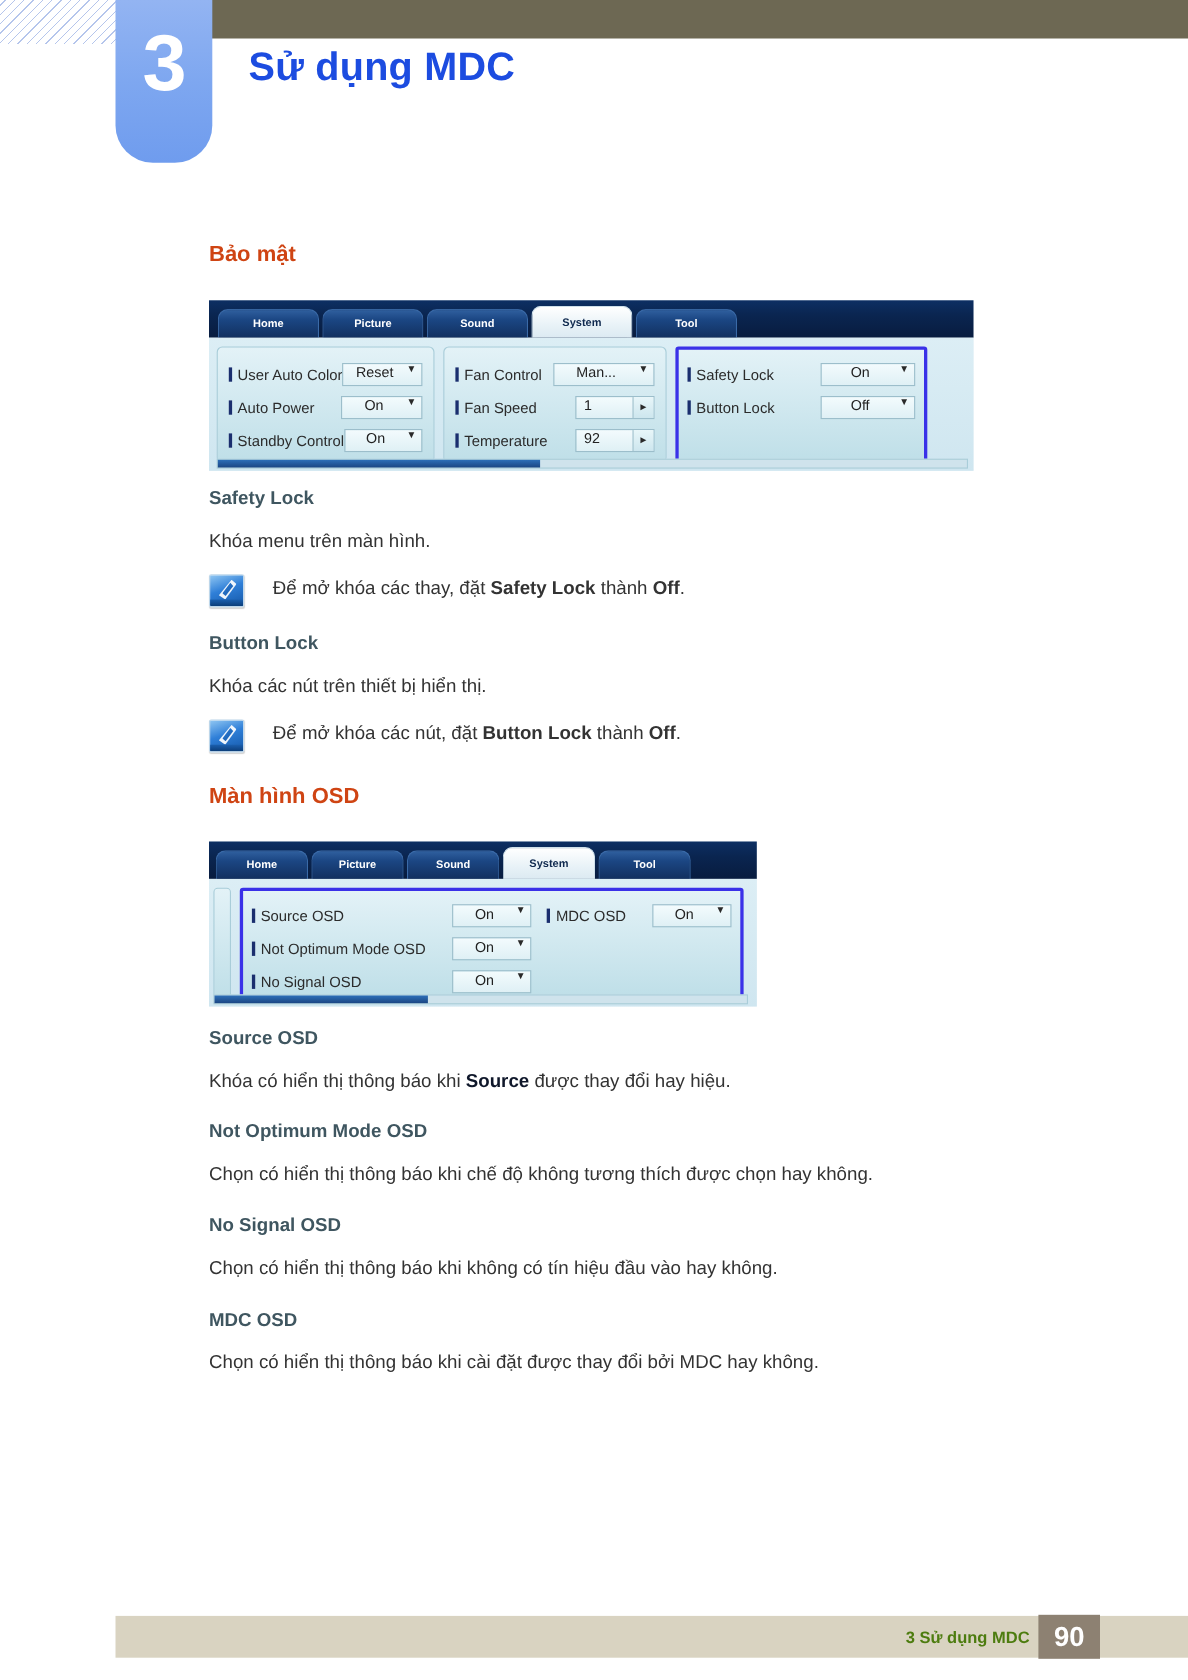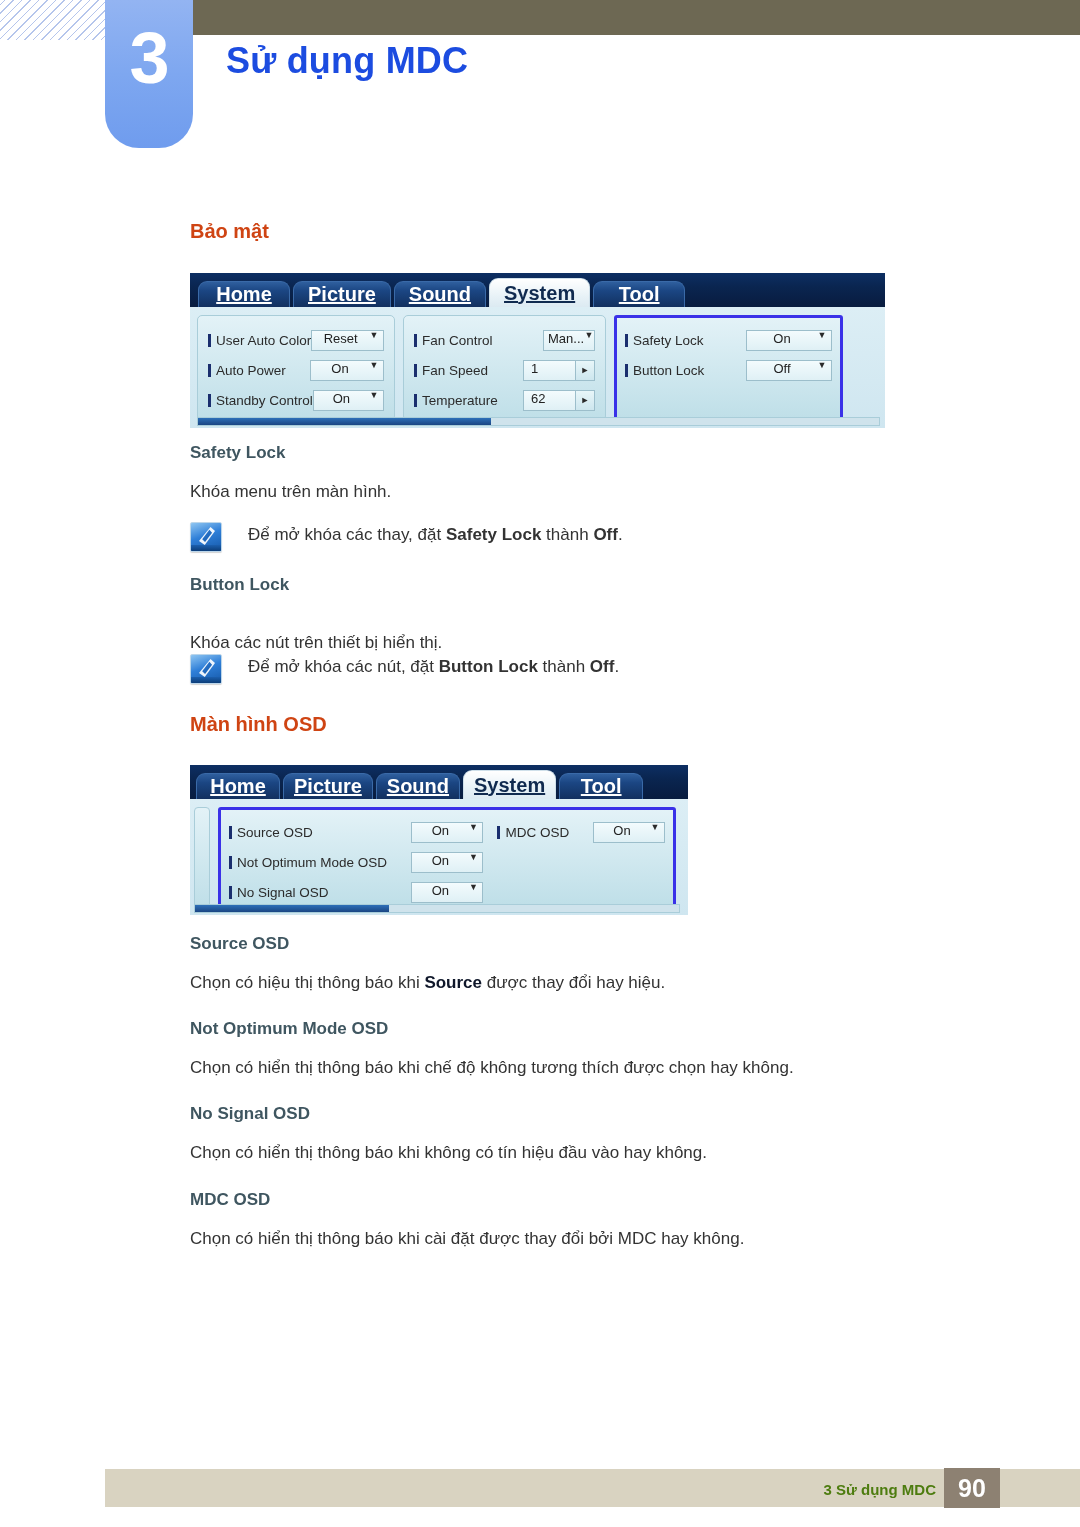--- a/index.html
+++ b/index.html
@@ -120,29 +120,28 @@
     align-items: flex-end;
     padding-left: 8px;
   }
   .mdc-tab {
     height: 26px;
     min-width: 92px;
     margin-right: 3px;
     padding: 0 14px;
     box-sizing: border-box;
     display: flex; align-items: center; justify-content: center;
-    font-size: 20px; font-weight: bold;
+    font-size: 10px; font-weight: bold;
     color: #ffffff;
     background: linear-gradient(180deg,#2f5f9e 0%, #1b4683 35%, #12305f 100%);
     border-top-left-radius: 9px;
     border-top-right-radius: 9px;
     border: 1px solid #3a6aa8;
     border-bottom: none;
     white-space: nowrap;
-    text-decoration: underline;
   }
   .mdc-tab.active {
     color: #102a4f;
     background: linear-gradient(180deg,#ffffff 0%, #e8f2f7 60%, #dceaf2 100%);
     border-color: #cfe0ea;
     height: 29px;
   }
   .mdc-body {
     position: relative;
     background: linear-gradient(180deg,#dceef5 0%, #cfe6f0 100%);
@@ -305,42 +304,42 @@
         </span>
       </div>
     </div>
 
     <div class="mdc-group" style="width:203px;">
       <div class="mdc-row">
         <span class="mdc-label">
             <i class="bar"></i>
             <span>Fan Control</span>
           </span>
-        <span class="mdc-field" style="width:52px;">
+        <span class="mdc-field" style="width:92px;">
           <span class="val">Man...</span>
           <span class="caret">▼</span>
         </span>
       </div>
       <div class="mdc-row">
         <span class="mdc-label">
             <i class="bar"></i>
             <span>Fan Speed</span>
           </span>
         <span class="mdc-field spin" style="width:72px;">
           <span class="val">1</span>
           <span class="caret">►</span>
         </span>
       </div>
       <div class="mdc-row">
         <span class="mdc-label">
             <i class="bar"></i>
             <span>Temperature</span>
           </span>
         <span class="mdc-field spin" style="width:72px;">
-          <span class="val">62</span>
+          <span class="val">92</span>
           <span class="caret">►</span>
         </span>
       </div>
     </div>
 
     <div class="mdc-group highlight" style="width:229px;">
       <div class="mdc-row">
         <span class="mdc-label">
             <i class="bar"></i>
             <span>Safety Lock</span>
@@ -374,21 +373,21 @@
 <div class="note-row" style="top:522px;">
   <span class="note-icon">
     <span class="nib"></span>
       <span class="nib2"></span>
       <span class="base"></span>
   </span>
   <span class="note-text"><span>Để mở khóa các thay, đặt </span><b>Safety Lock</b><span> thành </span><b>Off</b><span>.</span></span>
 </div>
 
 <div class="h-sub" style="top:575px;">Button Lock</div>
-<div class="body-text" style="top:614px;margin-top:19px;">Khóa các nút trên thiết bị hiển thị.</div>
+<div class="body-text" style="top:614px;">Khóa các nút trên thiết bị hiển thị.</div>
 <div class="note-row" style="top:654px;">
   <span class="note-icon">
     <span class="nib"></span>
       <span class="nib2"></span>
       <span class="base"></span>
   </span>
   <span class="note-text"><span>Để mở khóa các nút, đặt </span><b>Button Lock</b><span> thành </span><b>Off</b><span>.</span></span>
 </div>
 
 <div class="h-orange" style="top:713px;">Màn hình OSD</div>
@@ -455,21 +454,21 @@
     </div>
 
   </div>
 
   <div class="mdc-scroll" style="width:484px; left:4px;">
     <div class="thumb" style="width:40%;"></div>
   </div>
 </div>
 
 <div class="h-sub" style="top:934px;">Source OSD</div>
-<div class="body-text" style="top:973px;"><span>Chọn có hiệu thị thông báo khi </span><b>Source</b><span> được thay đổi hay hiệu.</span></div>
+<div class="body-text" style="top:973px;"><span>Khóa có hiển thị thông báo khi </span><b>Source</b><span> được thay đổi hay hiệu.</span></div>
 
 <div class="h-sub" style="top:1019px;">Not Optimum Mode OSD</div>
 <div class="body-text" style="top:1058px;">Chọn có hiển thị thông báo khi chế độ không tương thích được chọn hay không.</div>
 
 <div class="h-sub" style="top:1104px;">No Signal OSD</div>
 <div class="body-text" style="top:1143px;">Chọn có hiển thị thông báo khi không có tín hiệu đầu vào hay không.</div>
 
 <div class="h-sub" style="top:1190px;">MDC OSD</div>
 <div class="body-text" style="top:1229px;">Chọn có hiển thị thông báo khi cài đặt được thay đổi bởi MDC hay không.</div>
 

